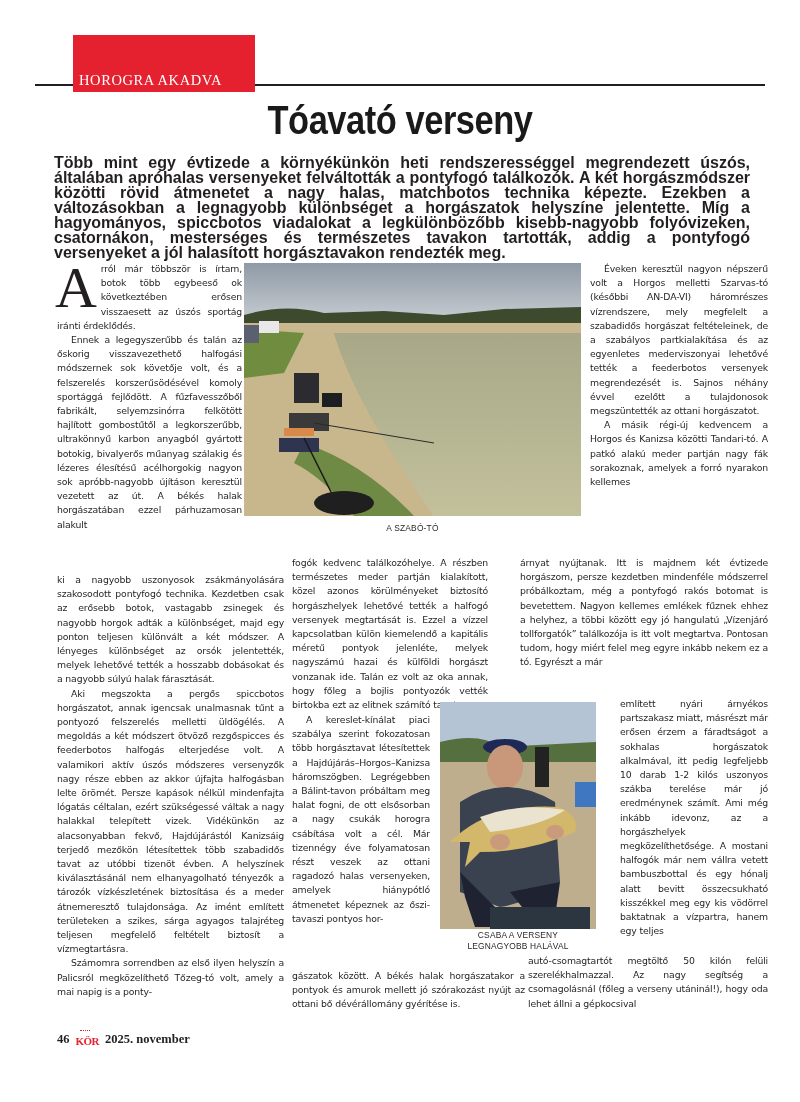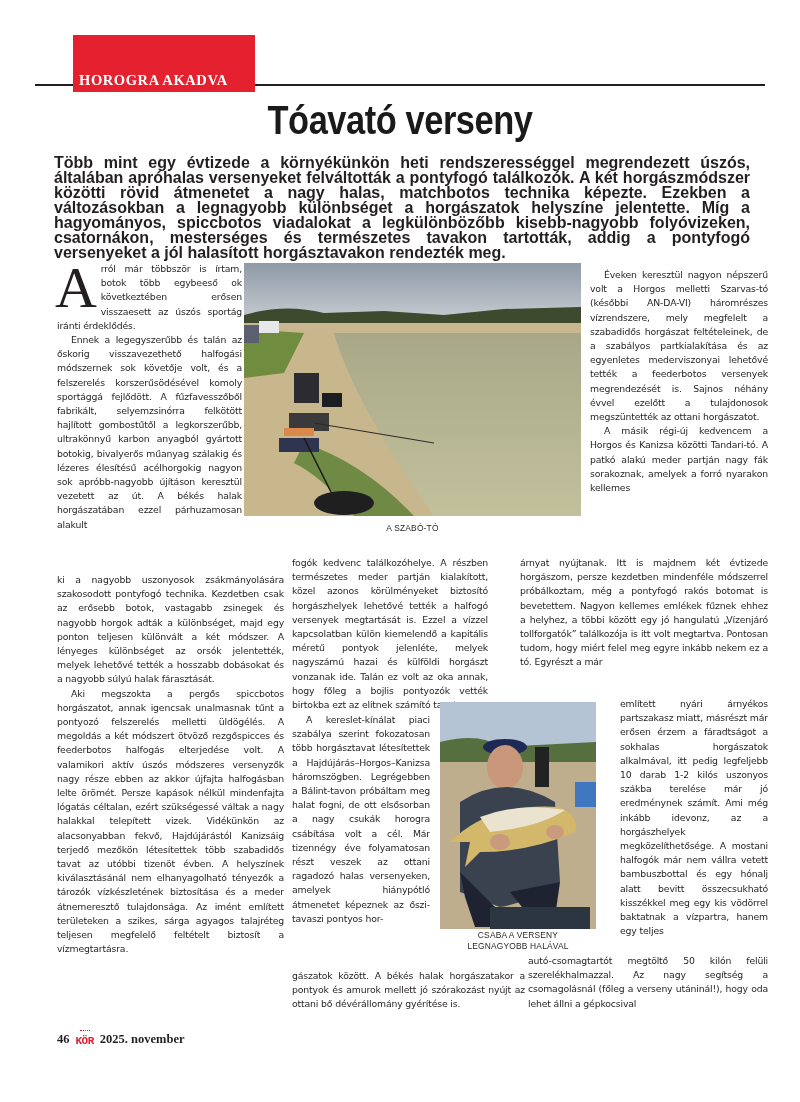--- a/index.html
+++ b/index.html
@@ -5,21 +5,21 @@
   * { box-sizing: border-box; margin: 0; padding: 0; }
   html, body { width: 800px; height: 1102px; background: #ffffff; overflow: hidden; }
   body { position: relative; font-family: "DejaVu Sans", sans-serif; color: #231f20; }
 
   .section-tag {
     position: absolute; left: 73px; top: 35px; width: 182px; height: 57px;
     background: #e6212f;
   }
   .section-tag span {
     position: absolute; left: 6px; bottom: 3px;
-    font-family: "Liberation Serif", serif; font-weight: bold; font-size: 14.5px;
+    font-family: "Liberation Serif", serif; font-weight: normal; font-size: 14.5px;
     letter-spacing: 0.6px; color: #ffffff; white-space: nowrap;
   }
   .rule-top { position: absolute; left: 35px; right: 35px; top: 84px; height: 1.5px; background: #231f20; }
   .section-tag { z-index: 2; }
 
   .headline {
     position: absolute; left: 0; right: 0; top: 98px; text-align: center;
     font-family: "Liberation Sans", sans-serif; font-weight: bold; font-size: 40px;
     letter-spacing: -0.5px; transform: scaleX(0.86); color: #1a1a1a;
   }
@@ -33,21 +33,21 @@
 
   .col { position: absolute; font-family: "DejaVu Sans", sans-serif; font-size: 9.3px; line-height: 14.2px; text-align: justify; color: #231f20; letter-spacing: -0.15px; }
   .col p { text-indent: 14px; }
   .col p.noindent { text-indent: 0; }
 
   .col1 { left: 57px; top: 262px; width: 185px; }
   .col1-wide { left: 57px; top: 573px; width: 227px; }
   .col2 { left: 292px; top: 556px; width: 288px; }
   .col2-narrow { left: 292px; top: 713px; width: 138px; }
   .col2-bottom { left: 292px; top: 969px; width: 233px; }
-  .col3 { left: 590px; top: 268px; width: 178px; }
+  .col3 { left: 590px; top: 262px; width: 178px; }
   .col3-wide { left: 520px; top: 556px; width: 248px; }
   .col3-mid { left: 620px; top: 697px; width: 148px; }
   .col3-bottom { left: 528px; top: 954px; width: 240px; }
 
   .dropcap {
     float: left; font-family: "Liberation Serif", serif; font-size: 58px; line-height: 44px;
     margin: 4px 4px 0 -2px; color: #231f20;
   }
 
   .photo { position: absolute; overflow: hidden; }
@@ -56,21 +56,21 @@
 
   .caption {
     position: absolute; font-family: "Liberation Sans", sans-serif; font-weight: normal;
     font-size: 8.4px; line-height: 11px; text-align: center; color: #231f20; letter-spacing: 0.2px;
   }
   .caption-lake { left: 244px; width: 337px; top: 523px; }
   .caption-catch { left: 440px; width: 156px; top: 930px; }
 
   .footer { position: absolute; left: 57px; top: 1030px; display: flex; align-items: flex-end; gap: 6px;
     font-family: "Liberation Serif", serif; font-weight: bold; font-size: 12.5px; color: #231f20; justify-content: space-between; }
-  .footer .logo { position: relative; font-family: Liberation Mono, monospace; font-weight: 900; font-size: 11px;
+  .footer .logo { position: relative; font-family: Liberation Serif, serif; font-weight: 900; font-size: 11px;
     color: #e6212f; letter-spacing: -0.5px; padding-top: 5px; }
   .footer .logo::before { content: ""; position: absolute; left: 4px; top: 0; width: 10px; height: 3px; border-top: 1px dotted #e6212f; }
 </style>
 </head>
 <body>
 
 <div class="rule-top"></div>
 <div class="section-tag">
   <span>HOROGRA AKADVA</span>
 </div>
@@ -79,20 +79,21 @@
 
 <p class="lead">Több mint egy évtizede a környékünkön heti rendszerességgel megrendezett úszós, általában apróhalas versenyeket felváltották a pontyfogó találkozók. A két horgászmódszer közötti rövid átmenetet a nagy halas, matchbotos technika képezte. Ezekben a változásokban a legnagyobb különbséget a horgászatok helyszíne jelentette. Míg a hagyományos, spiccbotos viadalokat a legkülönbözőbb kisebb-nagyobb folyóvizeken, csatornákon, mesterséges és természetes tavakon tartották, addig a pontyfogó versenyeket a jól halasított horgásztavakon rendezték meg.</p>
 
 <div class="col col1">
   <p class="noindent"><span class="dropcap">A</span><span>rról már többször is írtam, botok több egybeeső ok következtében erősen visszaesett az úszós sportág iránti érdeklődés.</span></p>
   <p>Ennek a legegyszerűbb és talán az őskorig visszavezethető halfogási módszernek sok követője volt, és a felszerelés korszerűsödésével komoly sportággá fejlődött. A fűzfavesszőből fabrikált, selyemzsinórra felkötött hajlított gombostűtől a legkorszerűbb, ultrakönnyű karbon anyagból gyártott botokig, bivalyerős műanyag szálakig és lézeres élesítésű acélhorgokig nagyon sok apróbb-nagyobb újításon keresztül vezetett az út. A békés halak horgászatában ezzel párhuzamosan alakult</p>
 </div>
 <div class="col col1-wide">
   <p class="noindent">ki a nagyobb uszonyosok zsákmányolására szakosodott pontyfogó technika. Kezdetben csak az erősebb botok, vastagabb zsinegek és nagyobb horgok adták a különbséget, majd egy ponton teljesen különvált a két módszer. A lényeges különbséget az orsók jelentették, melyek lehetővé tették a hosszabb dobásokat és a nagyobb súlyú halak fárasztását.</p>
   <p>Aki megszokta a pergős spiccbotos horgászatot, annak igencsak unalmasnak tűnt a pontyozó felszerelés melletti üldögélés. A megoldás a két módszert ötvöző rezgőspicces és feederbotos halfogás elterjedése volt. A valamikori aktív úszós módszeres versenyzők nagy része ebben az akkor újfajta halfogásban lelte örömét. Persze kapások nélkül mindenfajta lógatás céltalan, ezért szükségessé váltak a nagy halakkal telepített vizek. Vidékünkön az alacsonyabban fekvő, Hajdújárástól Kanizsáig terjedő mezőkön létesítettek több szabadidős tavat az utóbbi tizenöt évben. A helyszínek kiválasztásánál nem elhanyagolható tényezők a tározók vízkészletének biztosítása és a meder átnemeresztő tulajdonsága. Az imént említett területeken a szikes, sárga agyagos talajréteg teljesen megfelelő feltételt biztosít a vízmegtartásra.</p>
+  <p>Számomra sorrendben az első ilyen helyszín a Palicsról megközelíthető Tőzeg-tó volt, amely a mai napig is a ponty-</p>
 </div>
 
 <div class="photo photo-lake">
   <svg width="337" height="253" viewBox="0 0 337 253" preserveAspectRatio="none">
     <defs>
       <linearGradient id="sky" x1="0" y1="0" x2="0" y2="1">
         <stop offset="0" stop-color="#8e9aa6"></stop>
           <stop offset="1" stop-color="#c9ced3"></stop>
       </linearGradient>
       <linearGradient id="water" x1="0" y1="0" x2="0" y2="1">

